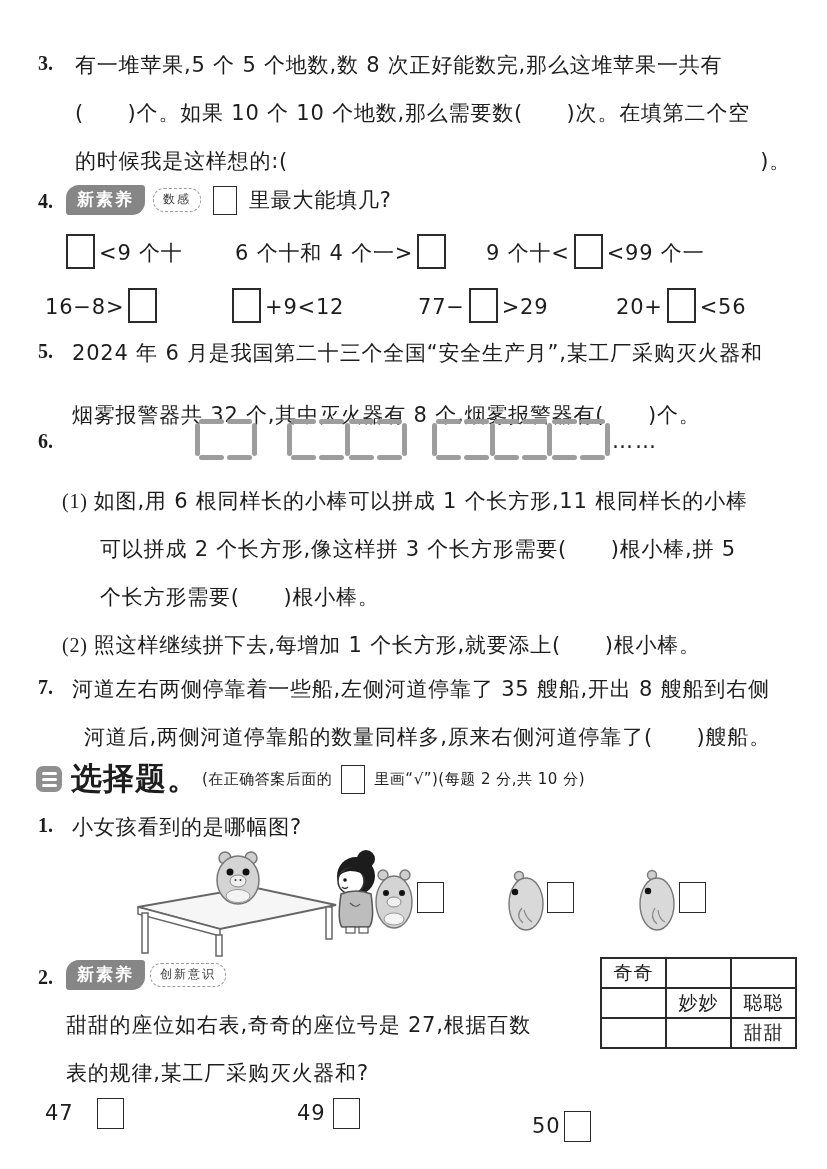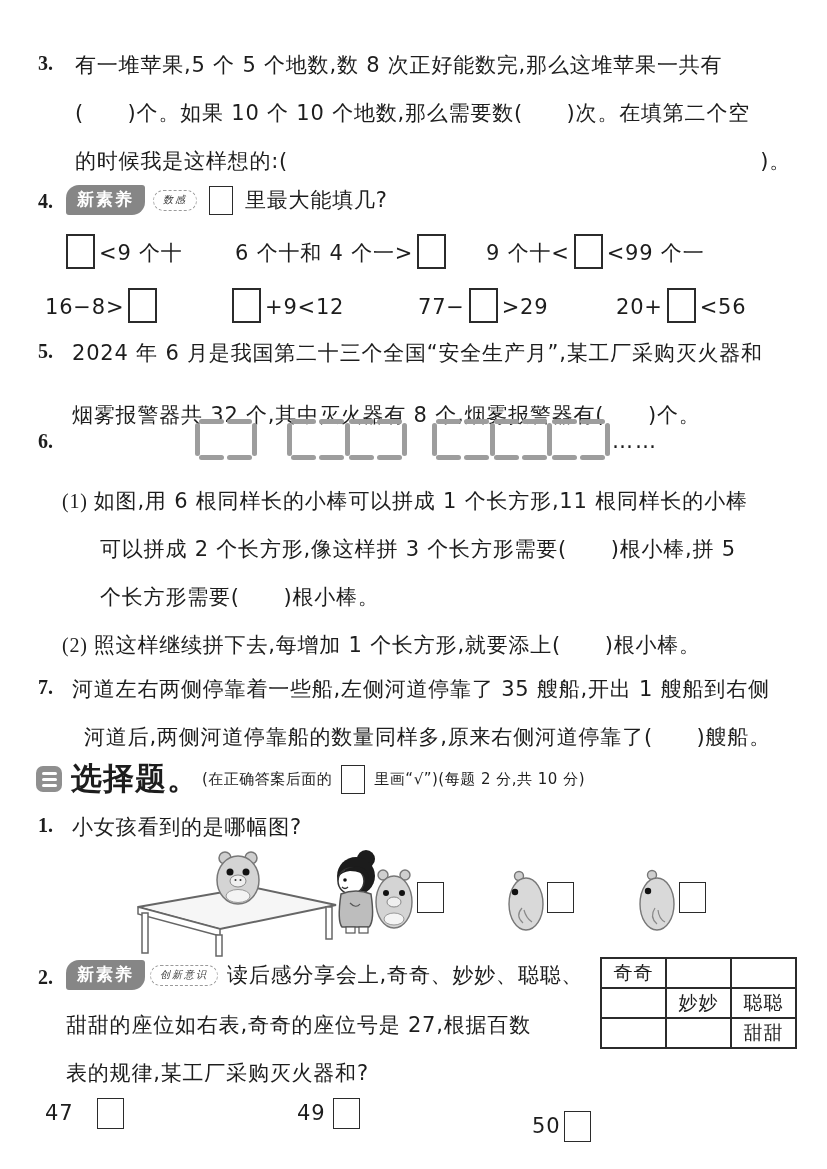--- a/index.html
+++ b/index.html
@@ -10,22 +10,22 @@
   .qnum{font-size:20px;font-weight:700;font-family:"Liberation Serif",serif;}
   .subnum{font-size:20px;font-family:"Liberation Serif",serif;}
   .flexline{display:flex;align-items:center;gap:8px;}
   .ansbox{display:inline-block;width:25px;height:31px;border:2px solid #2b2b2b;background:#fff;
           vertical-align:-9px;margin:0 4px;}
   .smallbox{display:inline-block;width:22px;height:27px;border:1.8px solid #2b2b2b;background:#fff;
           vertical-align:-7px;margin:0 4px;}
   .check{display:inline-block;width:25px;height:29px;border:1.8px solid #2b2b2b;background:#fff;}
   .badge-new{display:inline-block;background:#868686;color:#fff;font-size:17px;font-weight:700;
           padding:3px 11px 4px;border-radius:13px 3px 13px 3px;letter-spacing:2px;}
-  .badge-tag{display:inline-block;border:1.7px dashed #9a9a9a;color:#3a3a3a;font-size:10px;
-          font-style:italic;padding:2px 9px 3px;border-radius:11px;letter-spacing:2px;}
+  .badge-tag{display:inline-block;border:1.7px dashed #9a9a9a;color:#3a3a3a;font-size:12px;
+          padding:2px 9px 3px;border-radius:11px;letter-spacing:2px;}
   .sec-icon{width:26px;height:26px;background:#8f8f8f;border-radius:7px;display:flex;
           flex-direction:column;justify-content:center;align-items:center;gap:3px;flex:0 0 auto;}
   .sec-icon i{display:block;width:15px;height:3px;background:#fff;border-radius:2px;}
   .sec-title{font-size:31px;font-weight:700;letter-spacing:1px;}
   .sec-rest{font-size:15px;letter-spacing:0.5px;}
   .gapline{display:flex;align-items:baseline;width:716px;}
   .gapline .spacer{flex:1;}
   table.seating{position:absolute;left:600px;top:957px;border-collapse:collapse;}
   table.seating td{width:63px;height:28px;border:2px solid #2b2b2b;font-size:19px;
           text-align:center;padding:0;letter-spacing:1px;}
@@ -110,21 +110,21 @@
       </g>
     </g>
   </svg>
   <div class="abs txt" style="left:612px;top:428px;letter-spacing:2px;">……</div>
   <div class="abs txt" style="left:62px;top:488px;"><span class="subnum">(1)</span> <span>如图,用 6 根同样长的小棒可以拼成 1 个长方形,11 根同样长的小棒</span></div>
   <div class="abs txt" style="left:100px;top:536px;">可以拼成 2 个长方形,像这样拼 3 个长方形需要(　　)根小棒,拼 5</div>
   <div class="abs txt" style="left:100px;top:584px;">个长方形需要(　　)根小棒。</div>
   <div class="abs txt" style="left:62px;top:632px;"><span class="subnum">(2)</span> <span>照这样继续拼下去,每增加 1 个长方形,就要添上(　　)根小棒。</span></div>
 
   <div class="abs qnum" style="left:38px;top:676px;">7.</div>
-  <div class="abs txt" style="left:72px;top:676px;">河道左右两侧停靠着一些船,左侧河道停靠了 35 艘船,开出 1 艘船到右侧</div>
+  <div class="abs txt" style="left:72px;top:676px;">河道左右两侧停靠着一些船,左侧河道停靠了 35 艘船,开出 8 艘船到右侧</div>
   <div class="abs txt" style="left:72px;top:724px;margin-left:12px;">河道后,两侧河道停靠船的数量同样多,原来右侧河道停靠了(　　)艘船。</div>
 
   <div class="abs flexline" style="left:36px;top:758px;gap:9px;">
     <span class="sec-icon">
         <i></i>
         <i></i>
         <i></i>
       </span>
     <span class="sec-title">选择题。</span>
     <span class="sec-rest" style="margin-left:-6px;">(在正确答案后面的</span>
@@ -195,21 +195,20 @@
     <ellipse cx="23" cy="38" rx="17" ry="26" fill="#d9d9d9" stroke="#777" stroke-width="1.4"></ellipse>
     <circle cx="14" cy="25" r="3.2" fill="#111"></circle>
     <path d="M 21,42 q -6,9 2,16 M 24,44 q 1,9 7,12" stroke="#888" stroke-width="1.2" fill="none"></path>
   </svg>
   <span class="check abs" style="left:679px;top:882px;"></span>
 
   <div class="abs qnum" style="left:38px;top:966px;">2.</div>
   <div class="abs flexline" style="left:66px;top:960px;gap:5px;">
     <span class="badge-new">新素养</span>
     <span class="badge-tag">创新意识</span>
-    <span class="txt" style="margin-left:4px;">读后感分享会上,奇奇、妙妙、聪聪、</span>
   </div>
   <div class="abs txt" style="left:66px;top:1012px;">甜甜的座位如右表,奇奇的座位号是 27,根据百数</div>
   <div class="abs txt" style="left:66px;top:1060px;">表的规律,某工厂采购灭火器和?</div>
 
   <table class="seating">
     <tbody>
         <tr>
       <td>奇奇</td>
       <td></td>
       <td></td>

